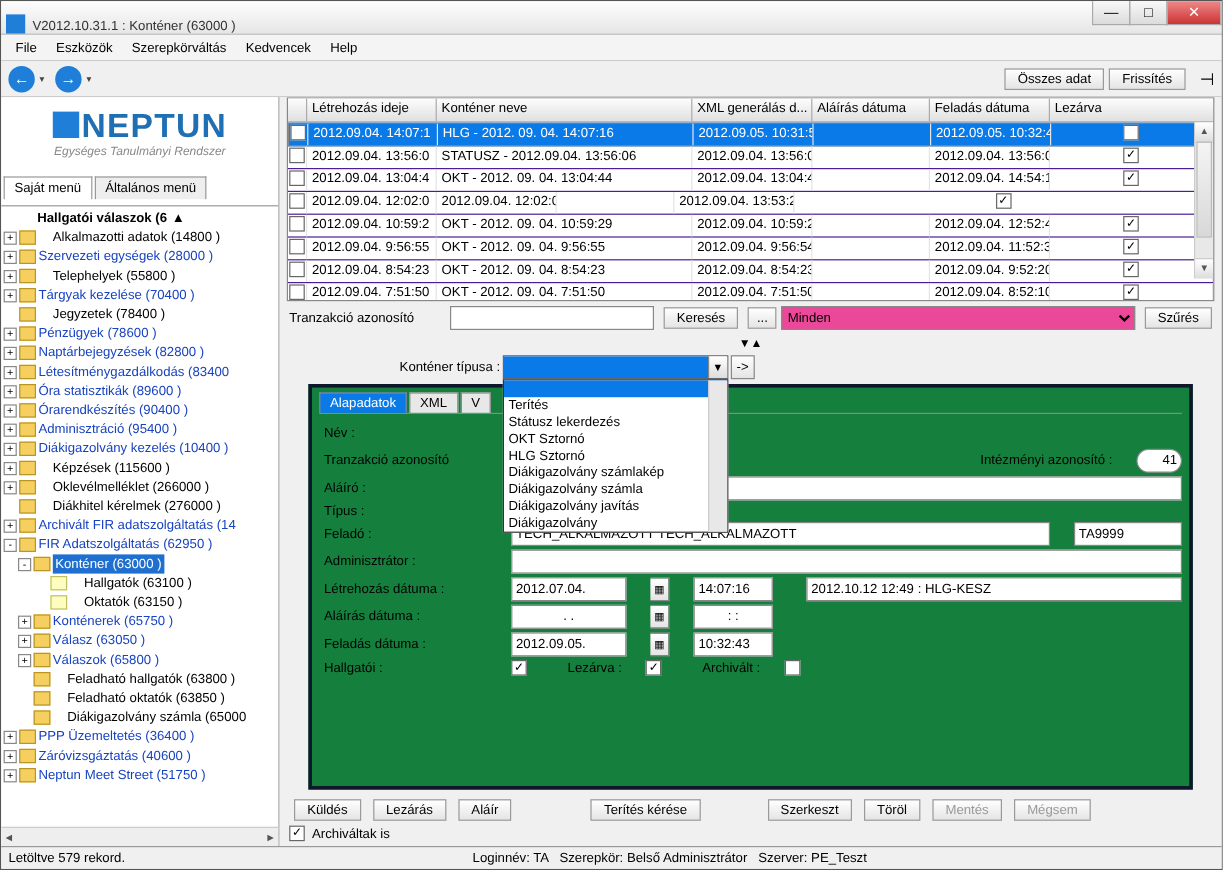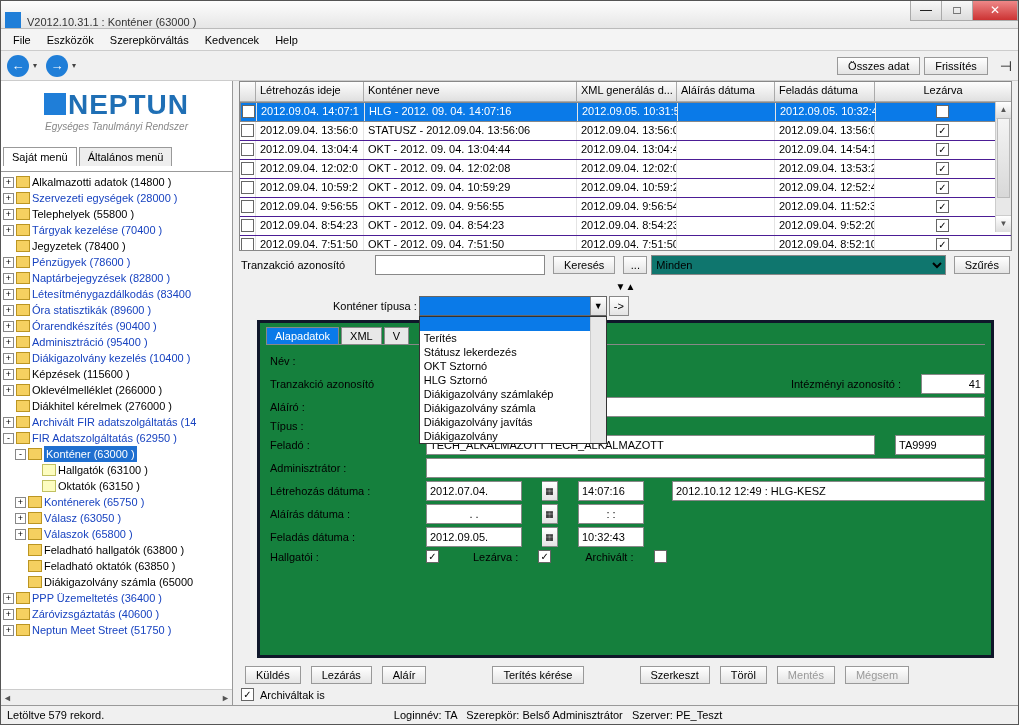--- a/index.html
+++ b/index.html
@@ -28,42 +28,42 @@
 .tabs-bar { display: flex; border-bottom: 1px solid #999; margin-top: 8px; padding: 5px 2px; }
 .tab { padding: 3px 8px; border: 1px solid #999; border-bottom: none; background: #fff; margin-right: 2px; cursor: pointer; }
 .tab.inactive { background: #eee; }
 .tree { flex: 1; overflow: auto; padding: 2px 0 2px 2px; line-height: 16px; }
 .tree-row { white-space: nowrap; display: flex; align-items: center; height: 16px; cursor: pointer; }
 .expander { width: 11px; height: 11px; border: 1px solid #888; font-size: 9px; line-height: 9px; text-align: center; margin-right: 2px; background: #fff; color: #000; }
 .tree-ico { width: 14px; height: 12px; margin-right: 2px; display: inline-block; }
 .ico-y { background: #f5d060; border: 1px solid #bb9522; }
 .ico-p { background: #fdfdc0; border: 1px solid #c0c060; }
 .tree-lbl { color: #1843c0; }
-.tree-lbl.black { color: #000; }
+.tree-lbl.black { color: #000; margin-left: 12px; }
 .tree-root { font-weight: bold; display: flex; align-items: center; }
 .tree-sel { background: #1f6fd0; color: #fff; padding: 0 2px; }
 .indent1 { padding-left: 12px; } .indent2 { padding-left: 26px; }
 .left-hscroll { height: 16px; background: #eee; border-top: 1px solid #ccc; position: relative; }
 .left-hscroll::before { content: '◄'; position: absolute; left: 2px; font-size: 9px; color: #555; line-height: 16px; }
 .left-hscroll::after { content: '►'; position: absolute; right: 2px; font-size: 9px; color: #555; line-height: 16px; }
 .right-pane { flex: 1; display: flex; flex-direction: column; overflow: hidden; background: #f0f0f0; }
 .grid-wrap { border: 1px solid #888; margin: 0 6px; background: #fff; height: 170px; overflow: hidden; position: relative; }
 .grid-head { display: flex; background: linear-gradient(#fdfdfd,#e0e0e0); border-bottom: 1px solid #aaa; height: 20px; }
 .gh { border-right: 1px solid #aaa; padding: 2px 4px; overflow: hidden; white-space: nowrap; }
 .gh:last-child { border-right: none; }
 .grid-body { overflow: hidden; }
 .grow { display: flex; height: 19px; border-bottom: 1px solid #4c1d95; }
 .grow.sel { background: #0a7ae8; color: #fff; }
 .gc { border-right: 1px solid #e4e4e4; padding: 2px 4px; overflow: hidden; white-space: nowrap; }
 .gc.chk { text-align: center; padding: 1px 0; }
-.c0 { width: 16px; } .c1 { width: 108px; } .c2 { width: 213px; } .c3 { width: 100px; } .c4 { width: 98px; } .c5 { width: 100px; } .c6 { width: 80px; flex: 1; text-align: center; }
+.c0 { width: 16px; } .c1 { width: 108px; } .c2 { width: 213px; } .c3 { width: 100px; } .c4 { width: 98px; } .c5 { width: 100px; } .c6 { width: 80px; flex: 1; }
 .search-row { display: flex; align-items: center; padding: 4px 8px; gap: 4px; }
 .lbl { white-space: nowrap; }
 .txtin { border: 1px solid #888; background: #fff; height: 20px; padding: 0 3px; }
-.sel { border: 1px solid #888; background: #0f766e; height: 20px; }
+.sel { border: 1px solid #888; background: #ec4899; height: 20px; }
 .arrows-row { text-align: center; font-size: 10px; color: #000; margin: 2px 0; }
 .type-row { display: flex; align-items: center; padding: 2px 0 4px 100px; gap: 2px; }
 .combo { position: relative; width: 188px; }
 .combo-box { border: 1px solid #666; background: #fff; height: 20px; display: flex; align-items: center; }
 .combo-val { flex: 1; background: #0a7ae8; color: #fff; padding: 0 4px; height: 100%; line-height: 18px; }
 .combo-btn { width: 16px; background: linear-gradient(#fff,#ddd); border-left: 1px solid #888; text-align: center; font-size: 9px; line-height: 18px; }
 .combo-drop { position: absolute; top: 20px; left: 0; width: 188px; border: 1px solid #333; background: #fff; z-index: 10; }
 .combo-item { padding: 1px 4px; cursor: pointer; }
 .combo-item.sel-i { background: #0a7ae8; color: #fff; }
 .combo-scroll { position: absolute; right: 0; top: 0; bottom: 0; width: 16px; background: #e8e8e8; border-left: 1px solid #ccc; }
@@ -123,20 +123,24 @@
     <div class="left-pane">
       <div class="logo-box">
         <span class="logo-cube"></span><span class="logo-txt">NEPTUN</span>
         <div class="logo-sub">Egységes Tanulmányi Rendszer</div>
       </div>
       <div class="tabs-bar">
         <div class="tab">Saját menü</div>
         <div class="tab inactive">Általános menü</div>
       </div>
       <div class="tree" id="tree">
+        <div class="tree-row tree-root" style="padding-left:28px;">
+          <span>Hallgatói válaszok (6</span>
+            <span style="margin-left:4px;">▲</span>
+        </div>
       <div class="tree-row indent0">
             <span class="expander">+</span>
             <span class="tree-ico ico-y"></span>
             <span class="tree-lbl black">Alkalmazotti adatok (14800  )</span>
           </div>
           <div class="tree-row indent0">
             <span class="expander">+</span>
             <span class="tree-ico ico-y"></span>
             <span class="tree-lbl">Szervezeti egységek (28000  )</span>
           </div>
@@ -314,21 +318,20 @@
               <div class="gc c1">2012.09.04. 13:04:4</div>
               <div class="gc c2">OKT - 2012. 09. 04. 13:04:44</div>
               <div class="gc c3">2012.09.04. 13:04:4</div>
               <div class="gc c4"></div>
               <div class="gc c5">2012.09.04. 14:54:1</div>
               <div class="gc c6 chk"><span class="chk-box">✓</span></div>
             </div>
             <div class="grow">
               <div class="gc c0 chk"><span class="chk-box"></span></div>
               <div class="gc c1">2012.09.04. 12:02:0</div>
-              <div class="gc c2">OKT - 2012. 09. 04. 12:02:08</div>
               <div class="gc c3">2012.09.04. 12:02:0</div>
               <div class="gc c4"></div>
               <div class="gc c5">2012.09.04. 13:53:2</div>
               <div class="gc c6 chk"><span class="chk-box">✓</span></div>
             </div>
             <div class="grow">
               <div class="gc c0 chk"><span class="chk-box"></span></div>
               <div class="gc c1">2012.09.04. 10:59:2</div>
               <div class="gc c2">OKT - 2012. 09. 04. 10:59:29</div>
               <div class="gc c3">2012.09.04. 10:59:2</div>
@@ -411,21 +414,21 @@
           </div>
         <div class="form-row">
             <span class="flbl">Név :</span>
             <span class="fval" style="width:160px;"></span>
           </div>
         <div class="form-row">
           <span class="flbl">Tranzakció azonosító</span>
           <span class="fval" style="width:160px;"></span>
           <span class="spacer"></span>
           <span class="lbl">Intézményi azonosító :</span>
-          <span class="fval" style="width:64px; text-align:right;">41</span>
+          <span class="fval" style="width:38px; text-align:right;border-radius:10px;">41</span>
         </div>
         <div class="form-row">
             <span class="flbl">Aláíró :</span>
             <span class="fval" style="flex:1;"></span>
           </div>
         <div class="form-row">
             <span class="flbl">Típus :</span>
           </div>
         <div class="form-row">
             <span class="flbl">Feladó :</span>

